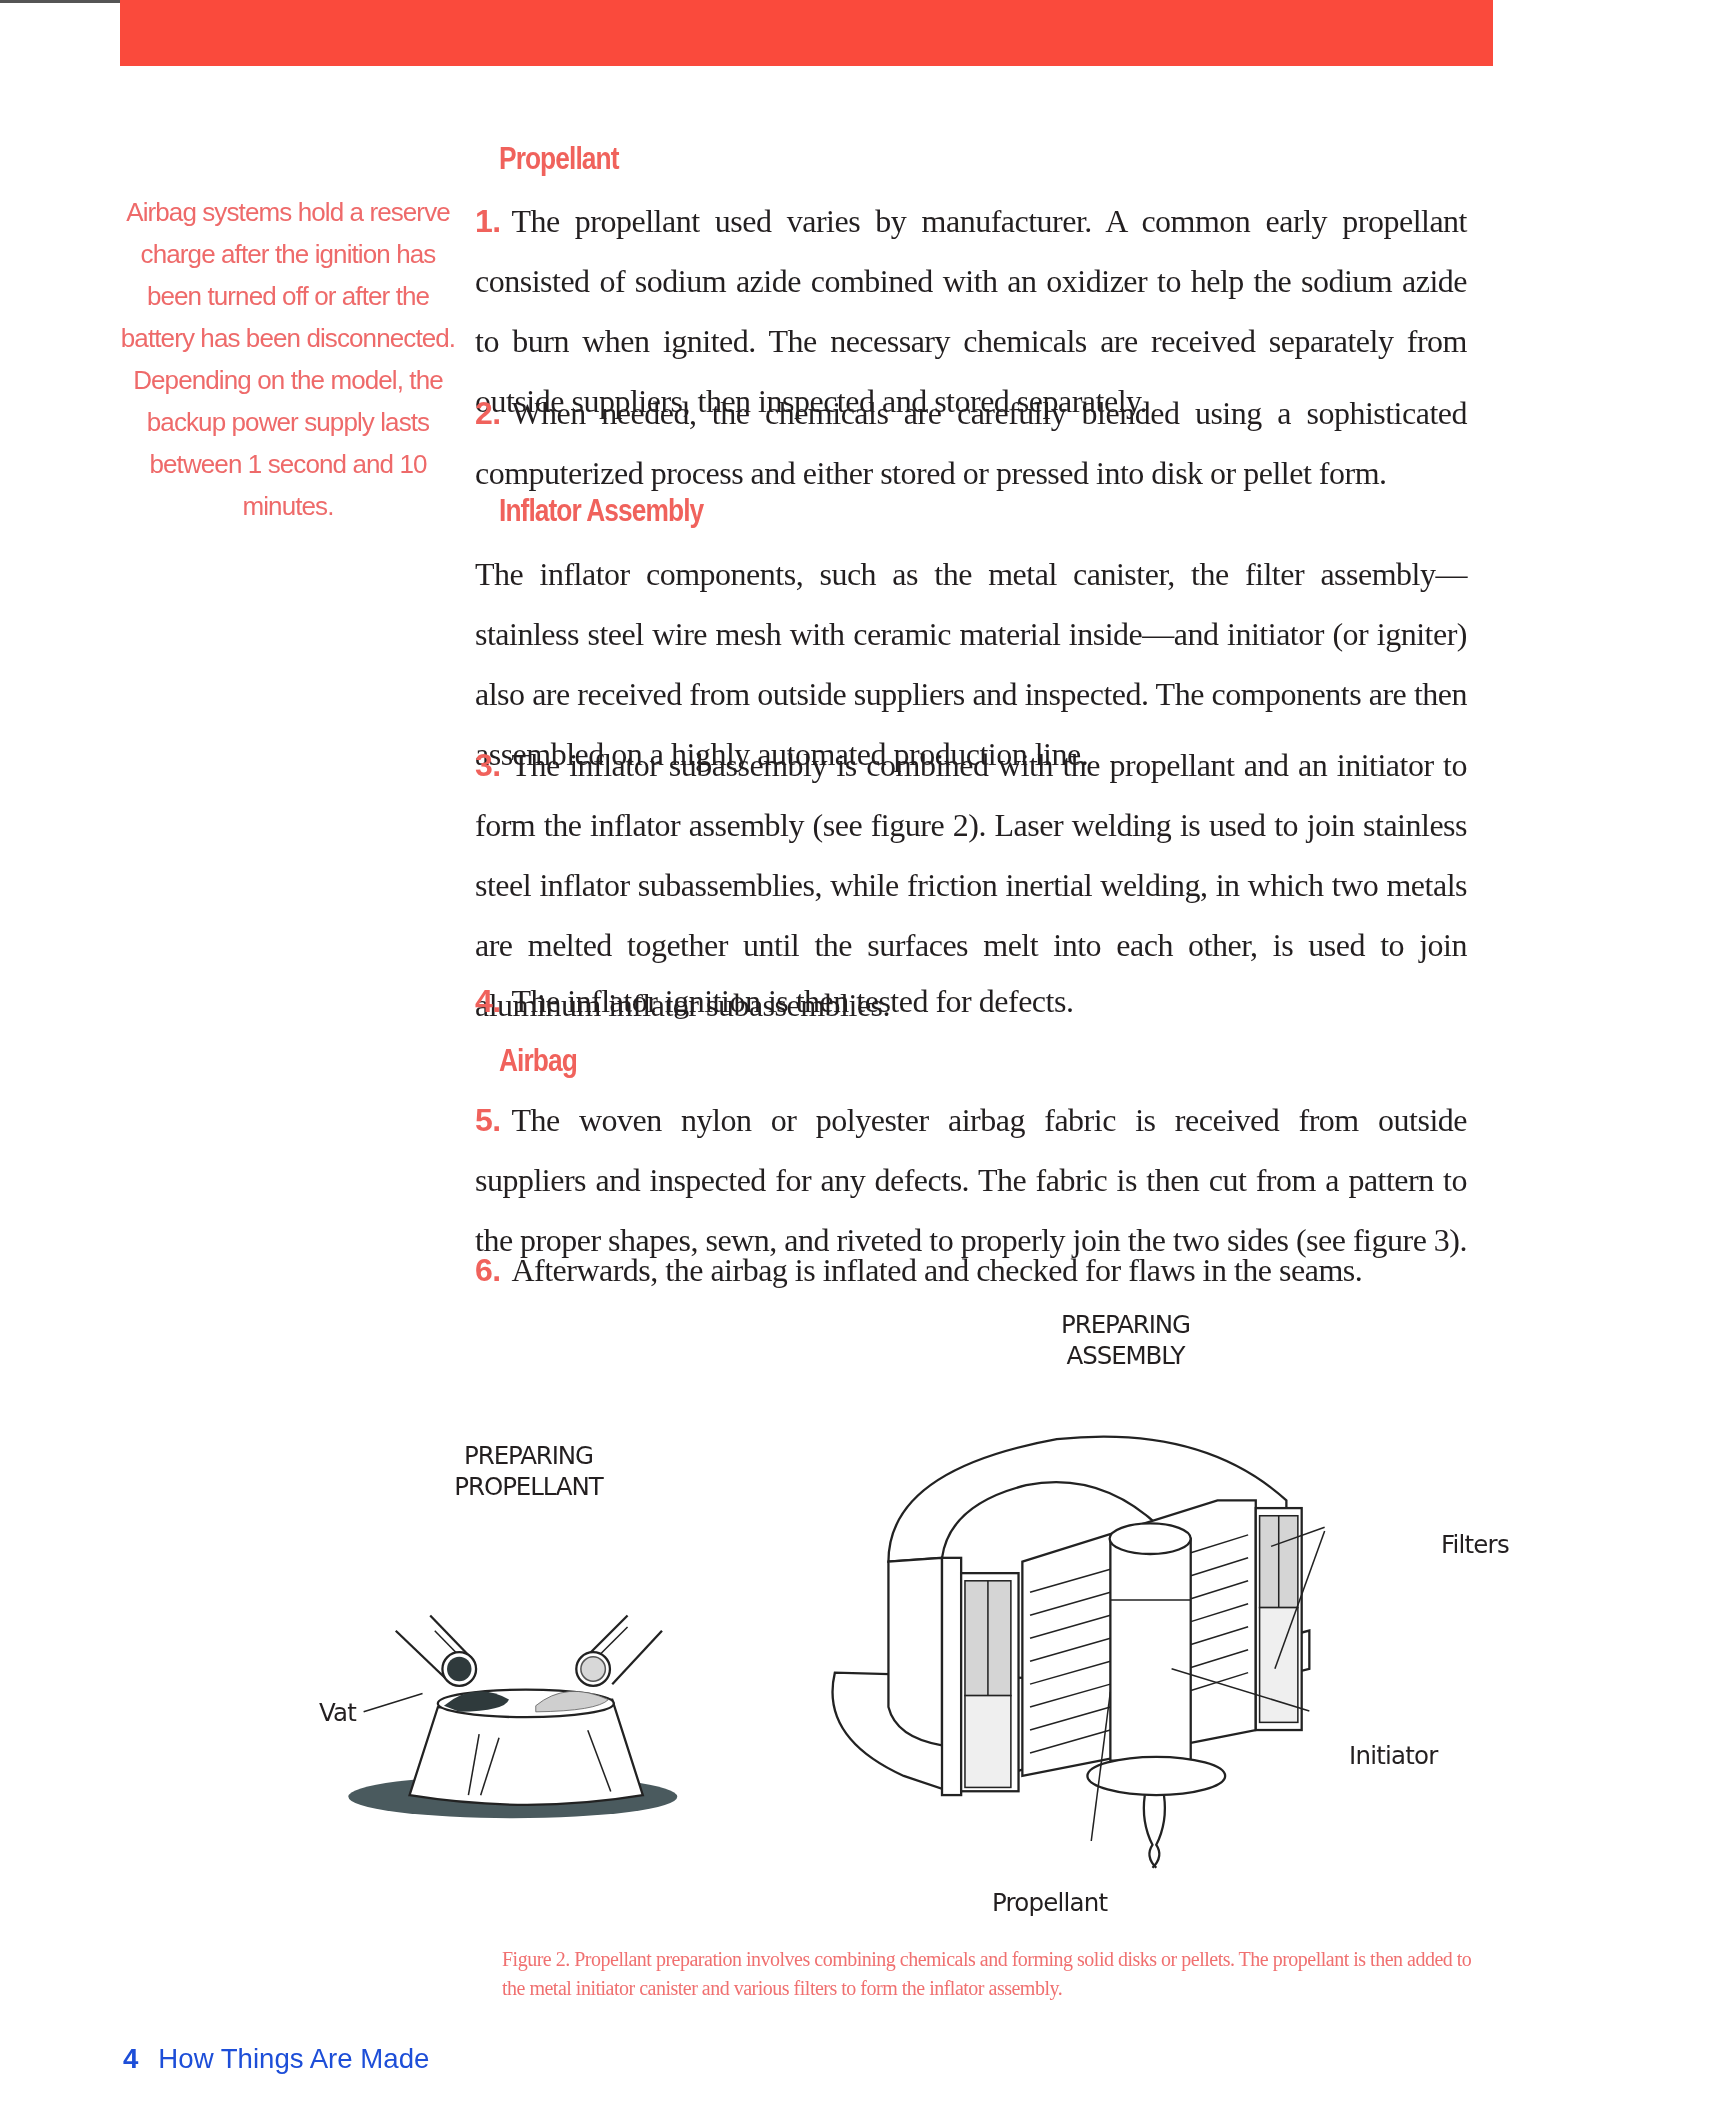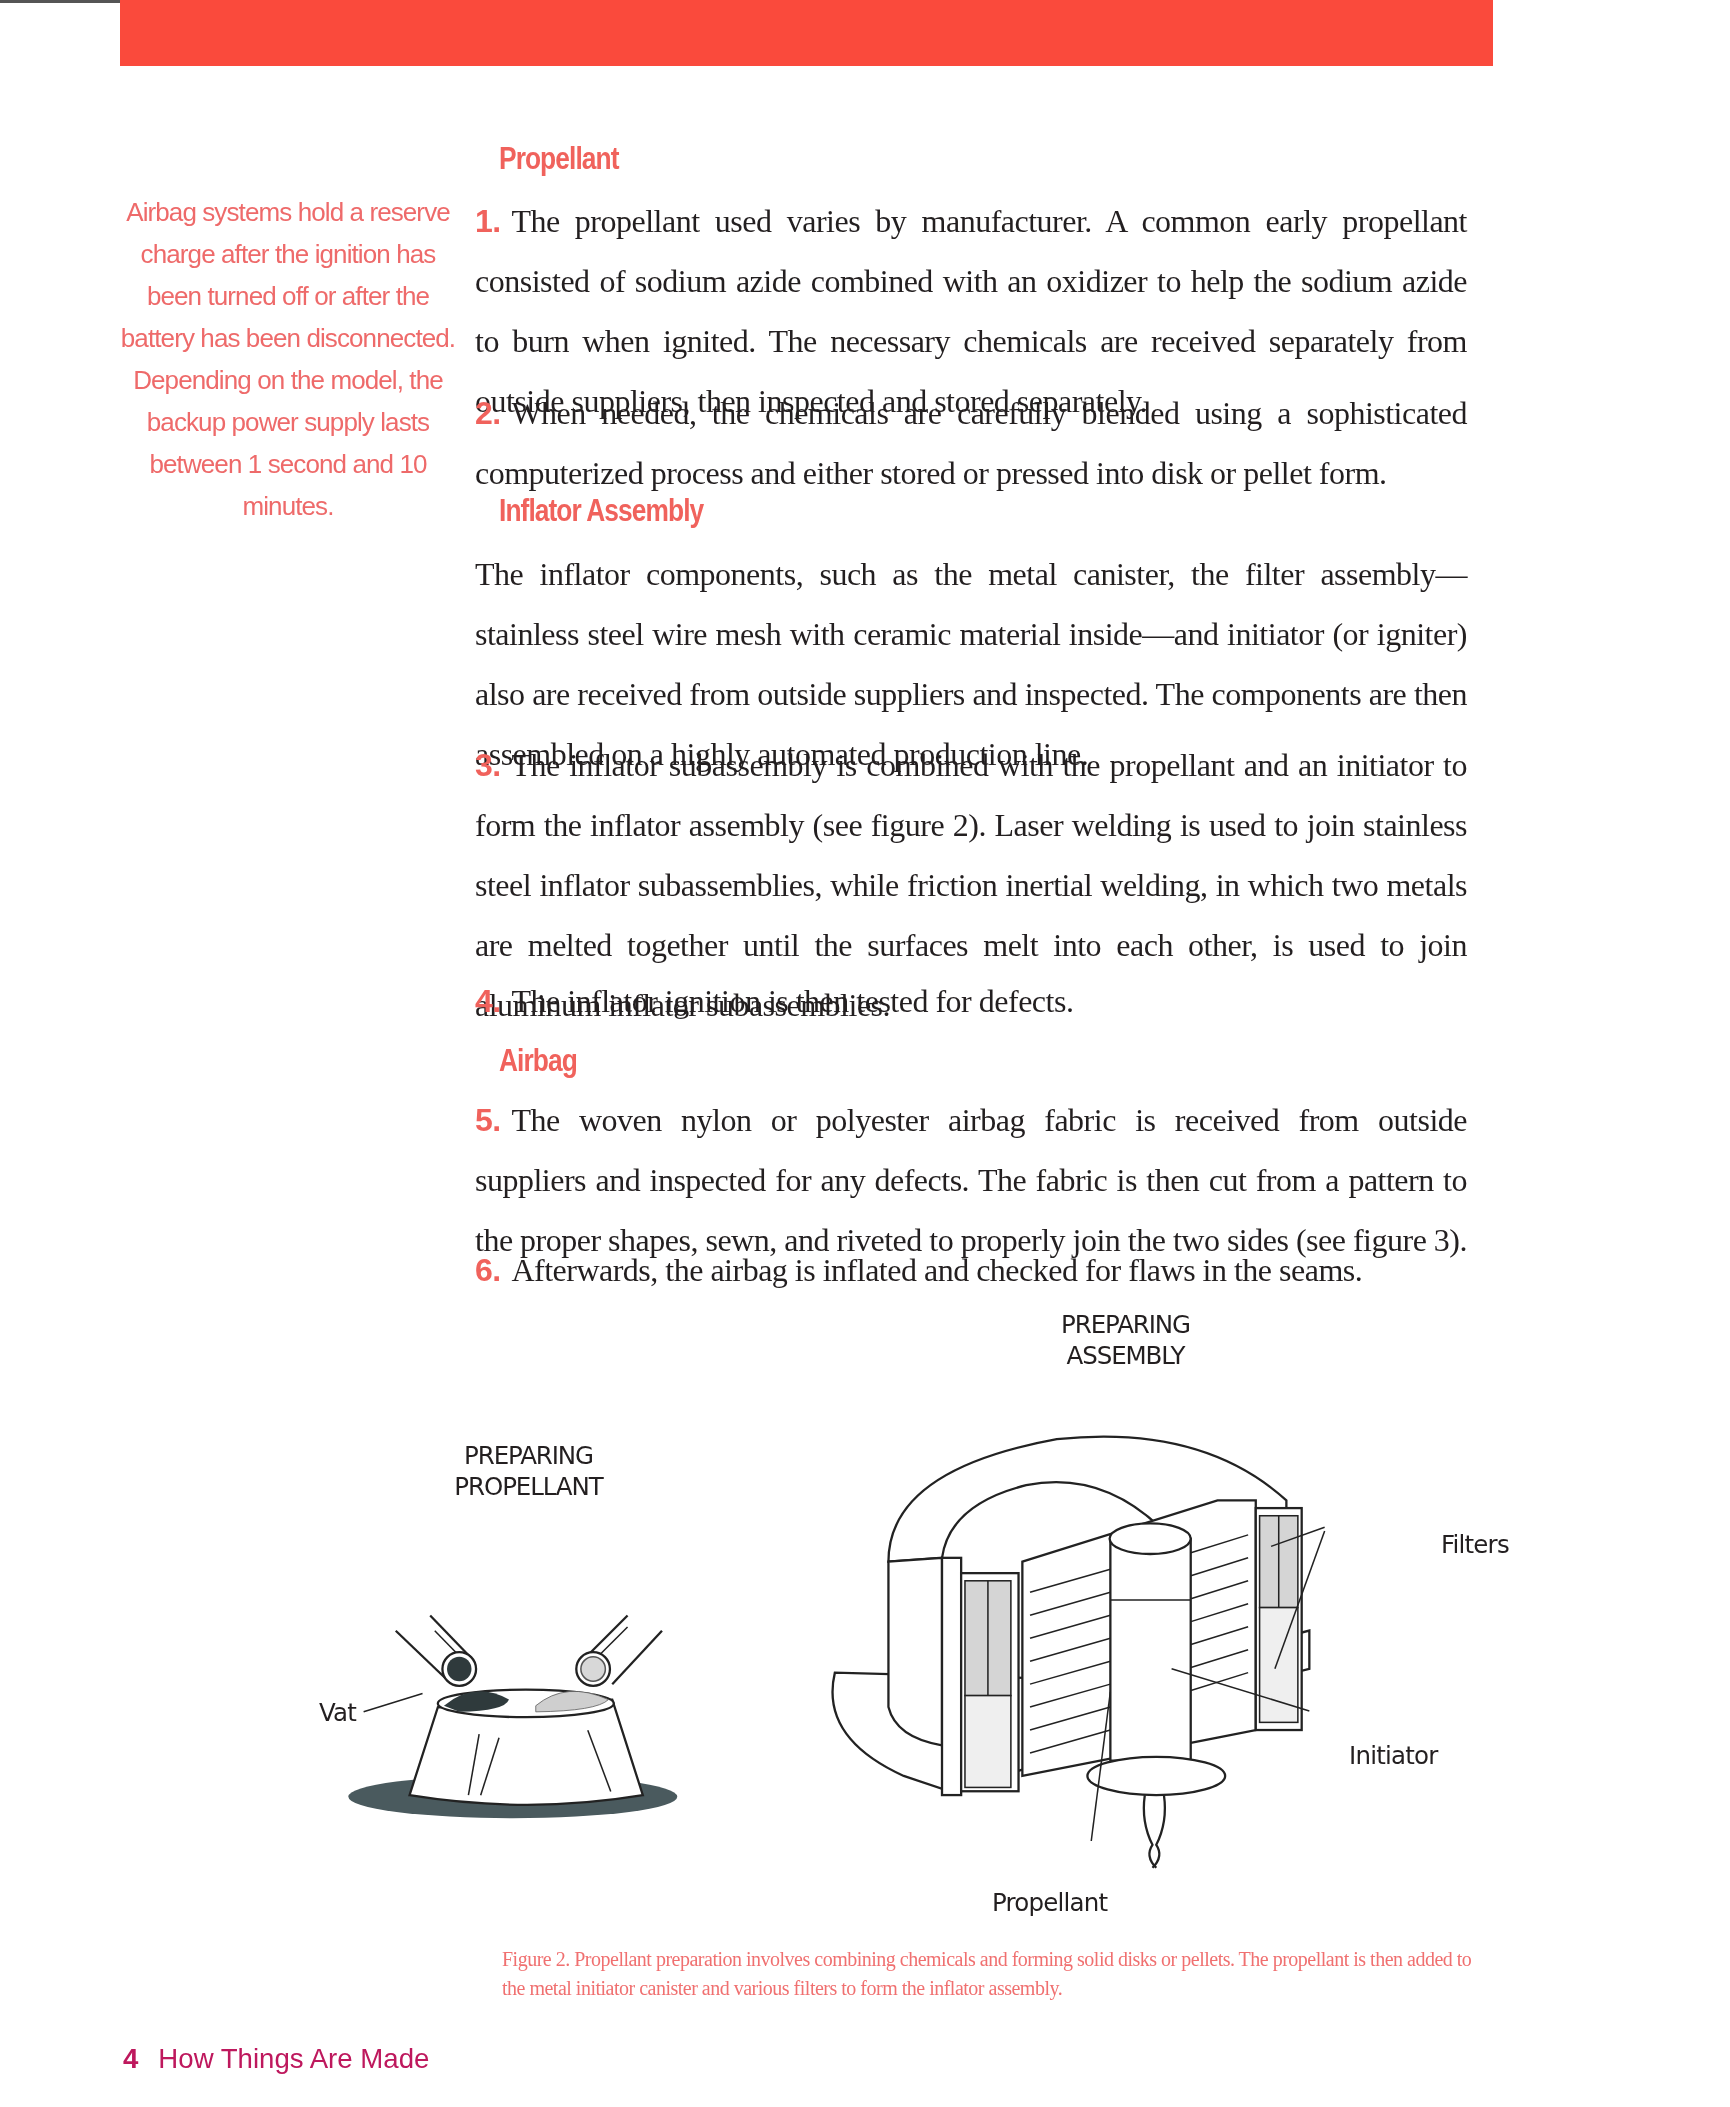--- a/index.html
+++ b/index.html
@@ -56,21 +56,21 @@
   }
   .caption {
     position:absolute; left:502px; top:1945px; width:989px;
     font-family:Liberation Serif, serif;
     font-size:20px; line-height:29px; color:#f07070;
     letter-spacing:-0.5px;
   }
   .footer {
     position:absolute; left:123px; top:2043px;
     font-family:"Liberation Sans", sans-serif;
-    color:#be185d; font-size:27.6px;
+    color:#1d4ed8; font-size:27.6px;
   }
   .footer .page-num { font-weight:bold; margin-right:20px; }
   svg { position:absolute; }
 </style>
 </head>
 <body>
 
 <div class="top-rule"></div>
 <div class="top-bar"></div>
 

